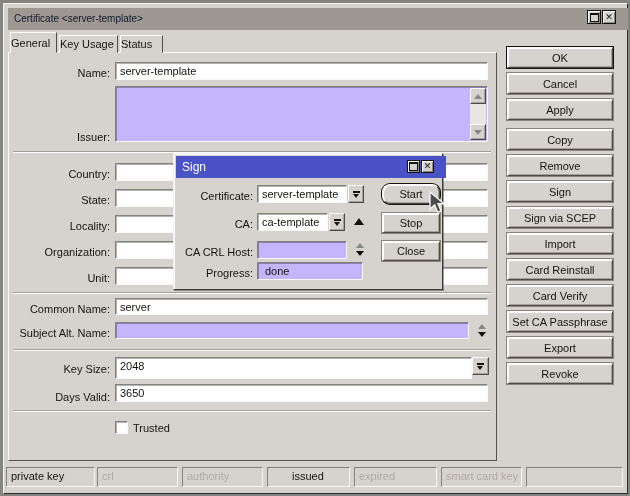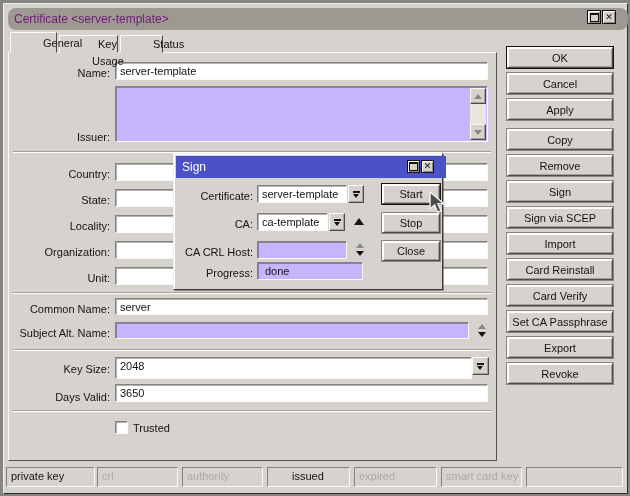--- a/index.html
+++ b/index.html
@@ -2,28 +2,28 @@
 <html><head>
 <meta charset="utf-8">
 <style>
   html,body{margin:0;padding:0;}
   #root{position:relative;width:630px;height:496px;background:#848480;overflow:hidden;
         font-family:"Liberation Sans","DejaVu Sans",sans-serif;font-size:11px;color:#14130f;
         -webkit-font-smoothing:none;}
   .abs{position:absolute;}
   
   .window{background:#d6d3ce;border:1px solid;border-color:#f3f1ec #2e2d2b #2e2d2b #f3f1ec;}
-  .wtitle{background:#9d9992;color:#701a75;font-size:12px;line-height:22px;padding-left:6px;overflow:hidden;white-space:nowrap;border-radius:8px;}
+  .wtitle{background:#9d9992;color:#0f172a;font-size:10px;line-height:22px;padding-left:6px;overflow:hidden;white-space:nowrap;}
   .dtitle{background:#4a52c6;color:#fff;font-size:12px;line-height:22px;padding-left:6px;overflow:hidden;white-space:nowrap;}
   .tbtn{background:#d6d3ce;border:1px solid #14130f;box-shadow:inset 1px 1px 0 #fff,inset -1px -1px 0 #908c85;
         display:flex;align-items:center;justify-content:center;box-sizing:border-box;}
   .glyph-max{width:7px;height:6px;border:1px solid #14130f;border-top-width:2px;}
   .glyph-x{font-size:9px;font-weight:bold;line-height:9px;color:#14130f;}
   
-  .tab{background:#d6d3ce;border:1px solid;border-color:#fcfaf6 #4e4b47 #d6d3ce #fcfaf6;text-align:right;box-sizing:border-box;padding-left:32px;}
+  .tab{background:#d6d3ce;border:1px solid;border-color:#fcfaf6 #4e4b47 #d6d3ce #fcfaf6;text-align:left;box-sizing:border-box;}
   .frame{background:#d6d3ce;border:1px solid;border-color:#fcfaf6 #55524e #55524e #fcfaf6;box-sizing:border-box;}
   
   .lbl{text-align:right;line-height:14px;white-space:nowrap;}
   .field{background:#fff;border:1px solid;border-color:#84817b #fbf9f5 #fbf9f5 #84817b;
          box-shadow:inset 1px 1px 0 rgba(0,0,0,.30);box-sizing:border-box;
          line-height:15px;padding:1px 0 0 4px;white-space:nowrap;overflow:hidden;}
   .field.dis{background:#c4b5fd;padding-left:7px;}
   .sep{height:0;border-top:1px solid #a39f98;border-bottom:1px solid #fff;}
   
   .btn{background:#d6d3ce;border:1px solid;border-color:#fcfaf6 #4e4b47 #4e4b47 #fcfaf6;
@@ -173,21 +173,21 @@
     <div class="abs tri-up" style="left:180px;top:64px;"></div>
 
     <div class="abs lbl" style="left:5px;top:91px;width:74px;">CA CRL Host:</div>
     <div class="abs field dis" style="left:83px;top:87px;width:90px;height:18px;"></div>
     <div class="abs tri-up sm tri dimmed" style="left:182px;top:89px;"></div>
     <div class="abs tri-down sm" style="left:182px;top:97px;"></div>
 
     <div class="abs lbl" style="left:5px;top:112px;width:74px;">Progress:</div>
     <div class="abs field dis" style="left:83px;top:108px;width:106px;height:18px;">done</div>
 
-    <div class="abs btn default" style="left:208px;top:30px;width:58px;height:20px;">Start</div>
+    <div class="abs btn default" style="left:208px;top:30px;width:58px;height:20px;border-radius:8px;">Start</div>
     <div class="abs btn" style="left:208px;top:59px;width:58px;height:20px;">Stop</div>
     <div class="abs btn" style="left:208px;top:87px;width:58px;height:20px;">Close</div>
   </div>
 
   <svg class="abs" style="left:429px;top:191px;z-index:99;" width="18" height="24" viewBox="0 0 18 24">
     <path d="M1,1 L1,18 L5.6,14 L8.6,21.2 L12,19.8 L9,12.8 L15,12.8 Z" fill="#4c4c4c" stroke="#f2f2f2" stroke-width="1.4"></path>
   </svg>
 
 </div>
 

